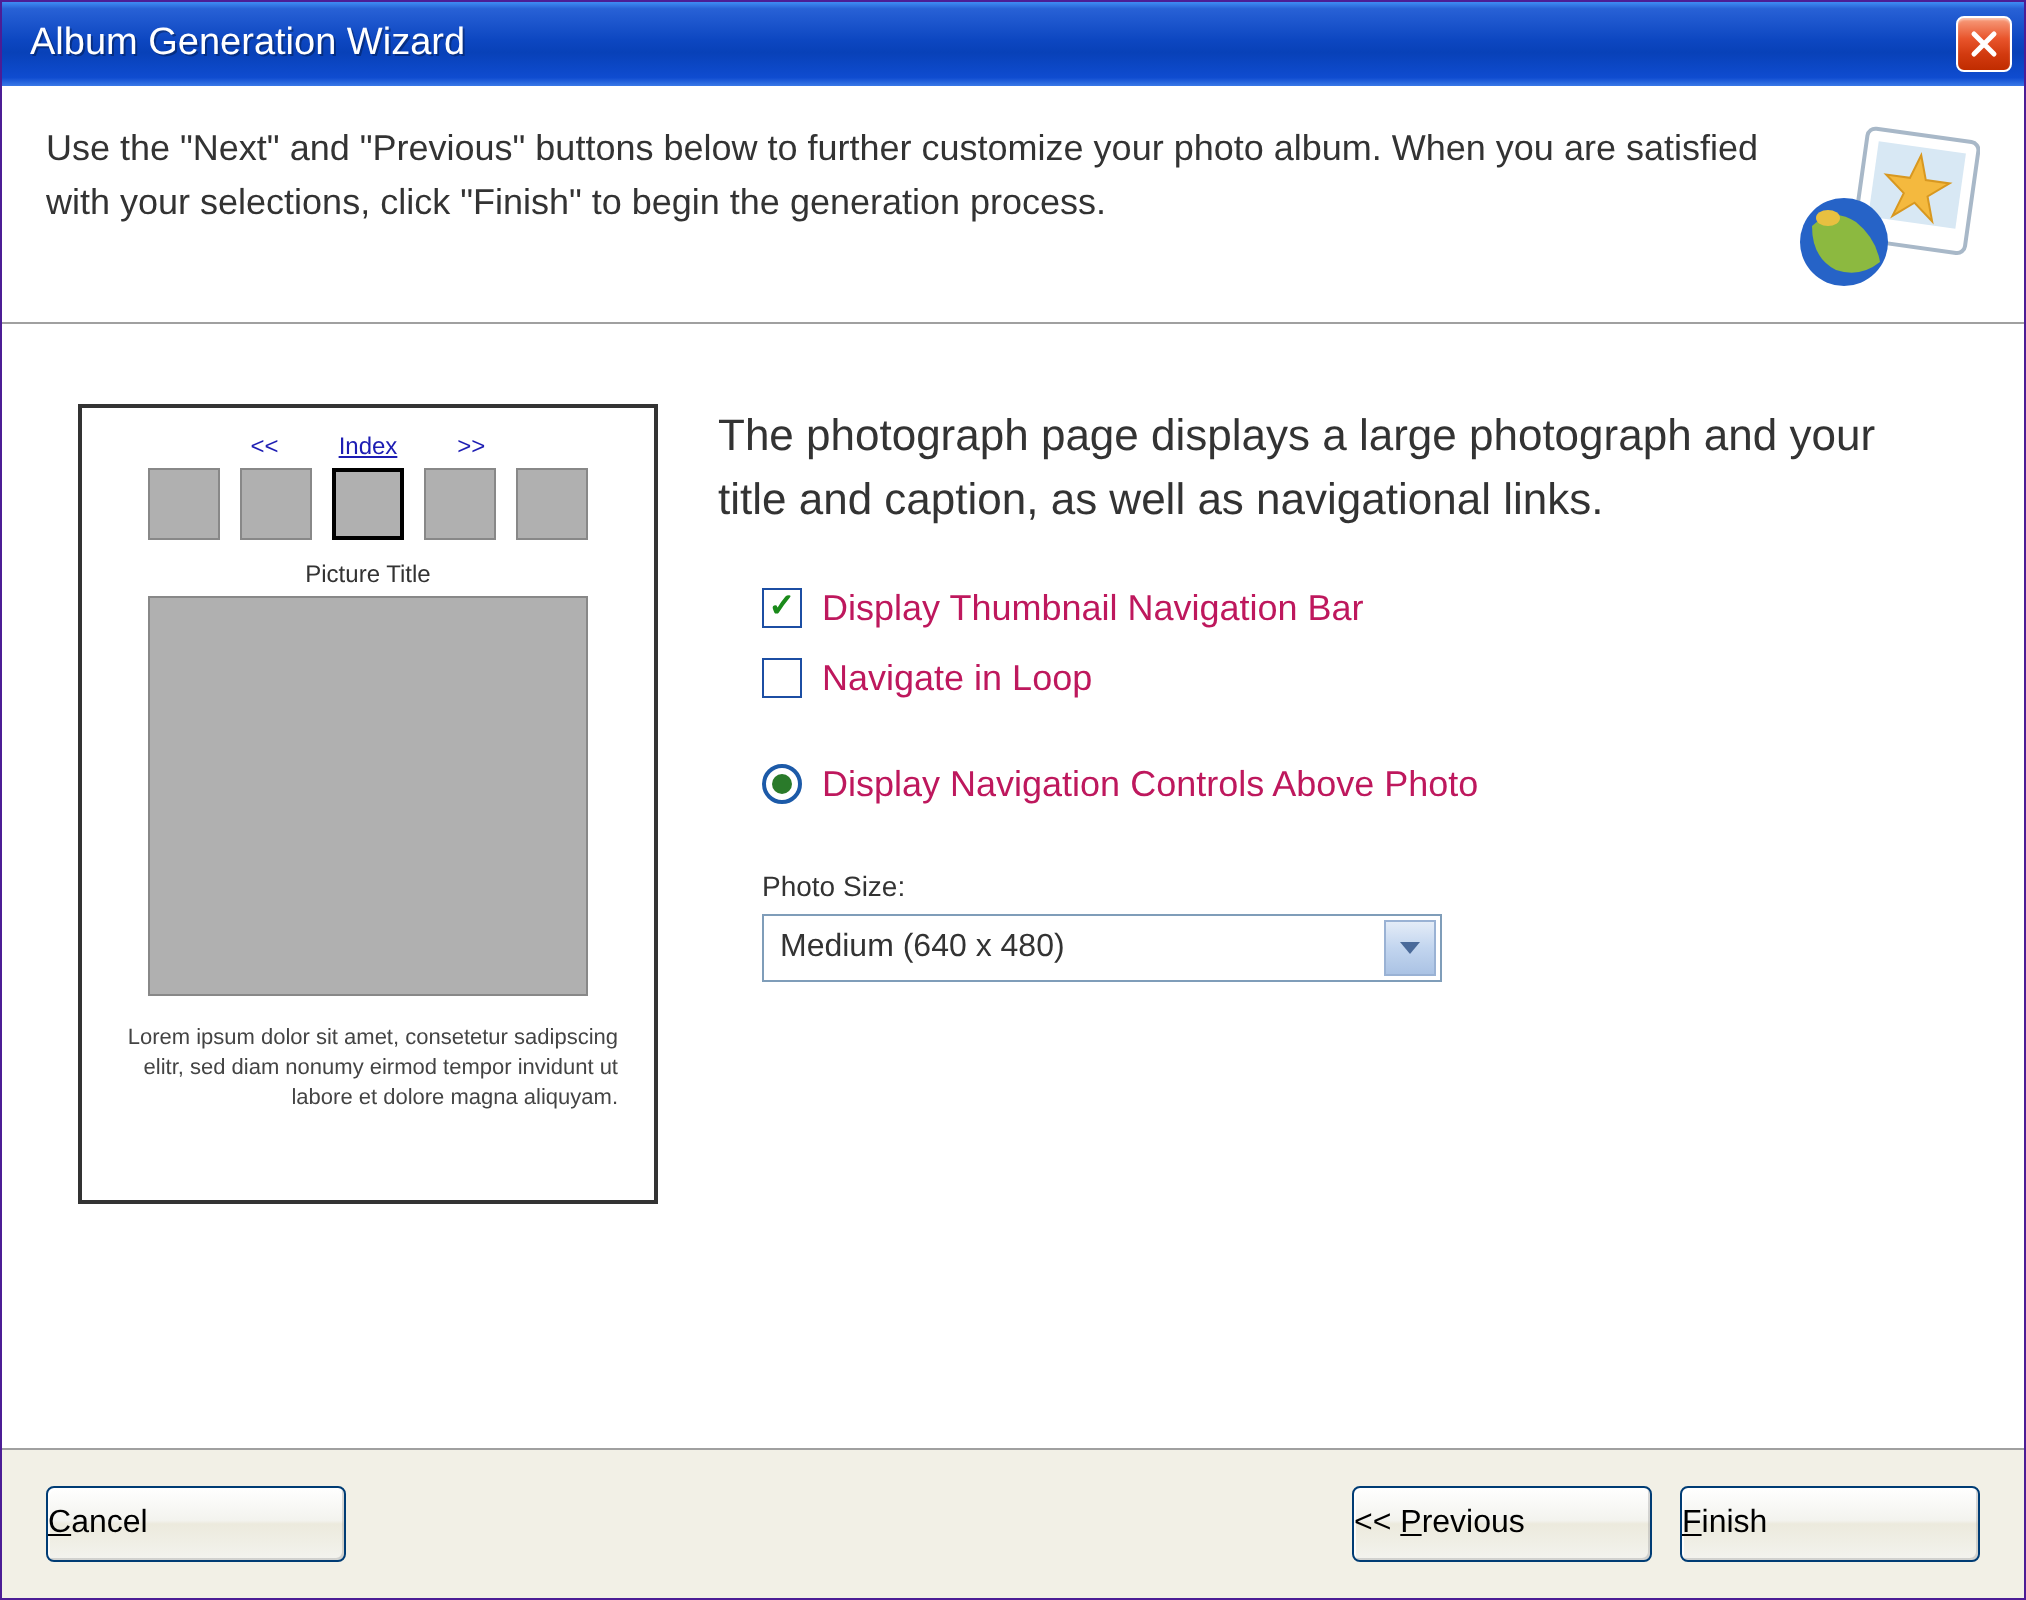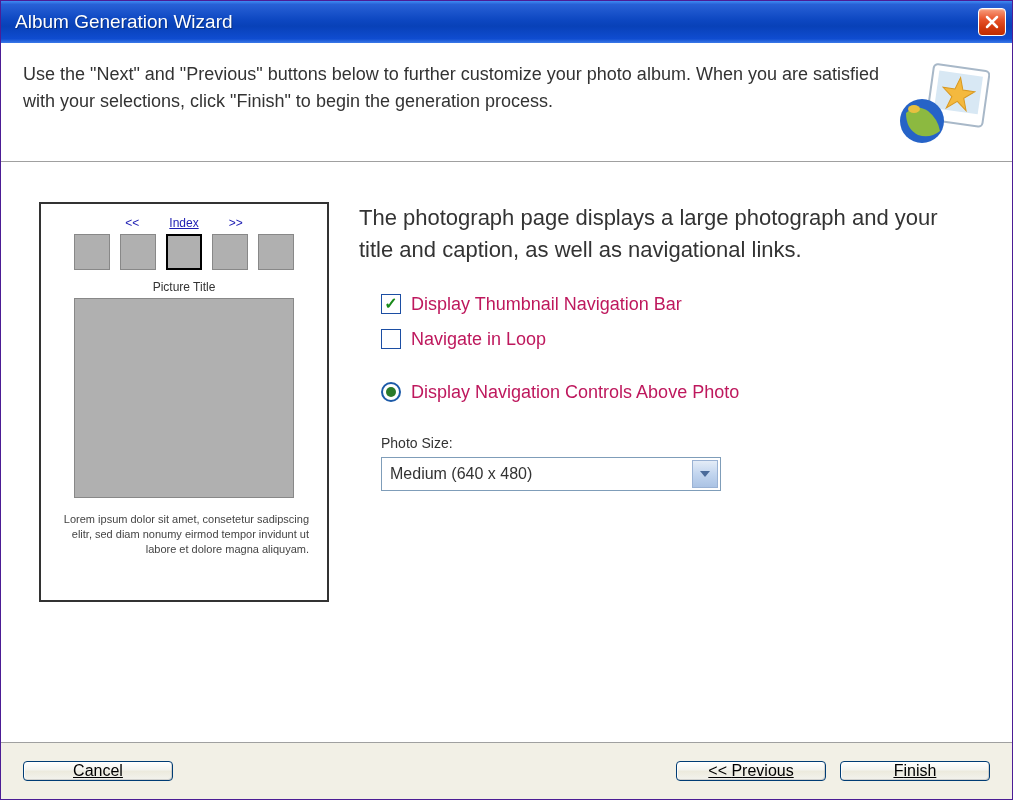--- a/index.html
+++ b/index.html
@@ -116,32 +116,31 @@
 .footer-area {
   background: #f2f0e6;
   border-top: 1px solid #a0a0a0;
   padding: 18px 22px;
   display: flex;
   justify-content: space-between;
 }
 .btn-group { display: flex; gap: 14px; }
 .win-btn {
   min-width: 150px;
-  height: 20px;
+  height: 38px;
   border: 1px solid #003c74;
   border-radius: 4px;
   background: linear-gradient(to bottom, #ffffff 0%, #f3f3ee 45%, #eceadd 50%, #f3f3ee 100%);
   font-size: 16px;
   color: #000;
   display: flex;
   align-items: center;
-  justify-content: center;
+  justify-content: flex-start;
   cursor: pointer;
   box-shadow: inset 1px 1px 0 rgba(255,255,255,0.8), inset -1px -1px 0 rgba(160,160,160,0.4);
-  text-decoration: underline;
 }
 .win-btn .ul { text-decoration: underline; }
 </style>
 </head>
 <body>
 
 <div class="window">
   <div class="titlebar">
     <span>Album Generation Wizard</span>
     <div class="close-btn">

